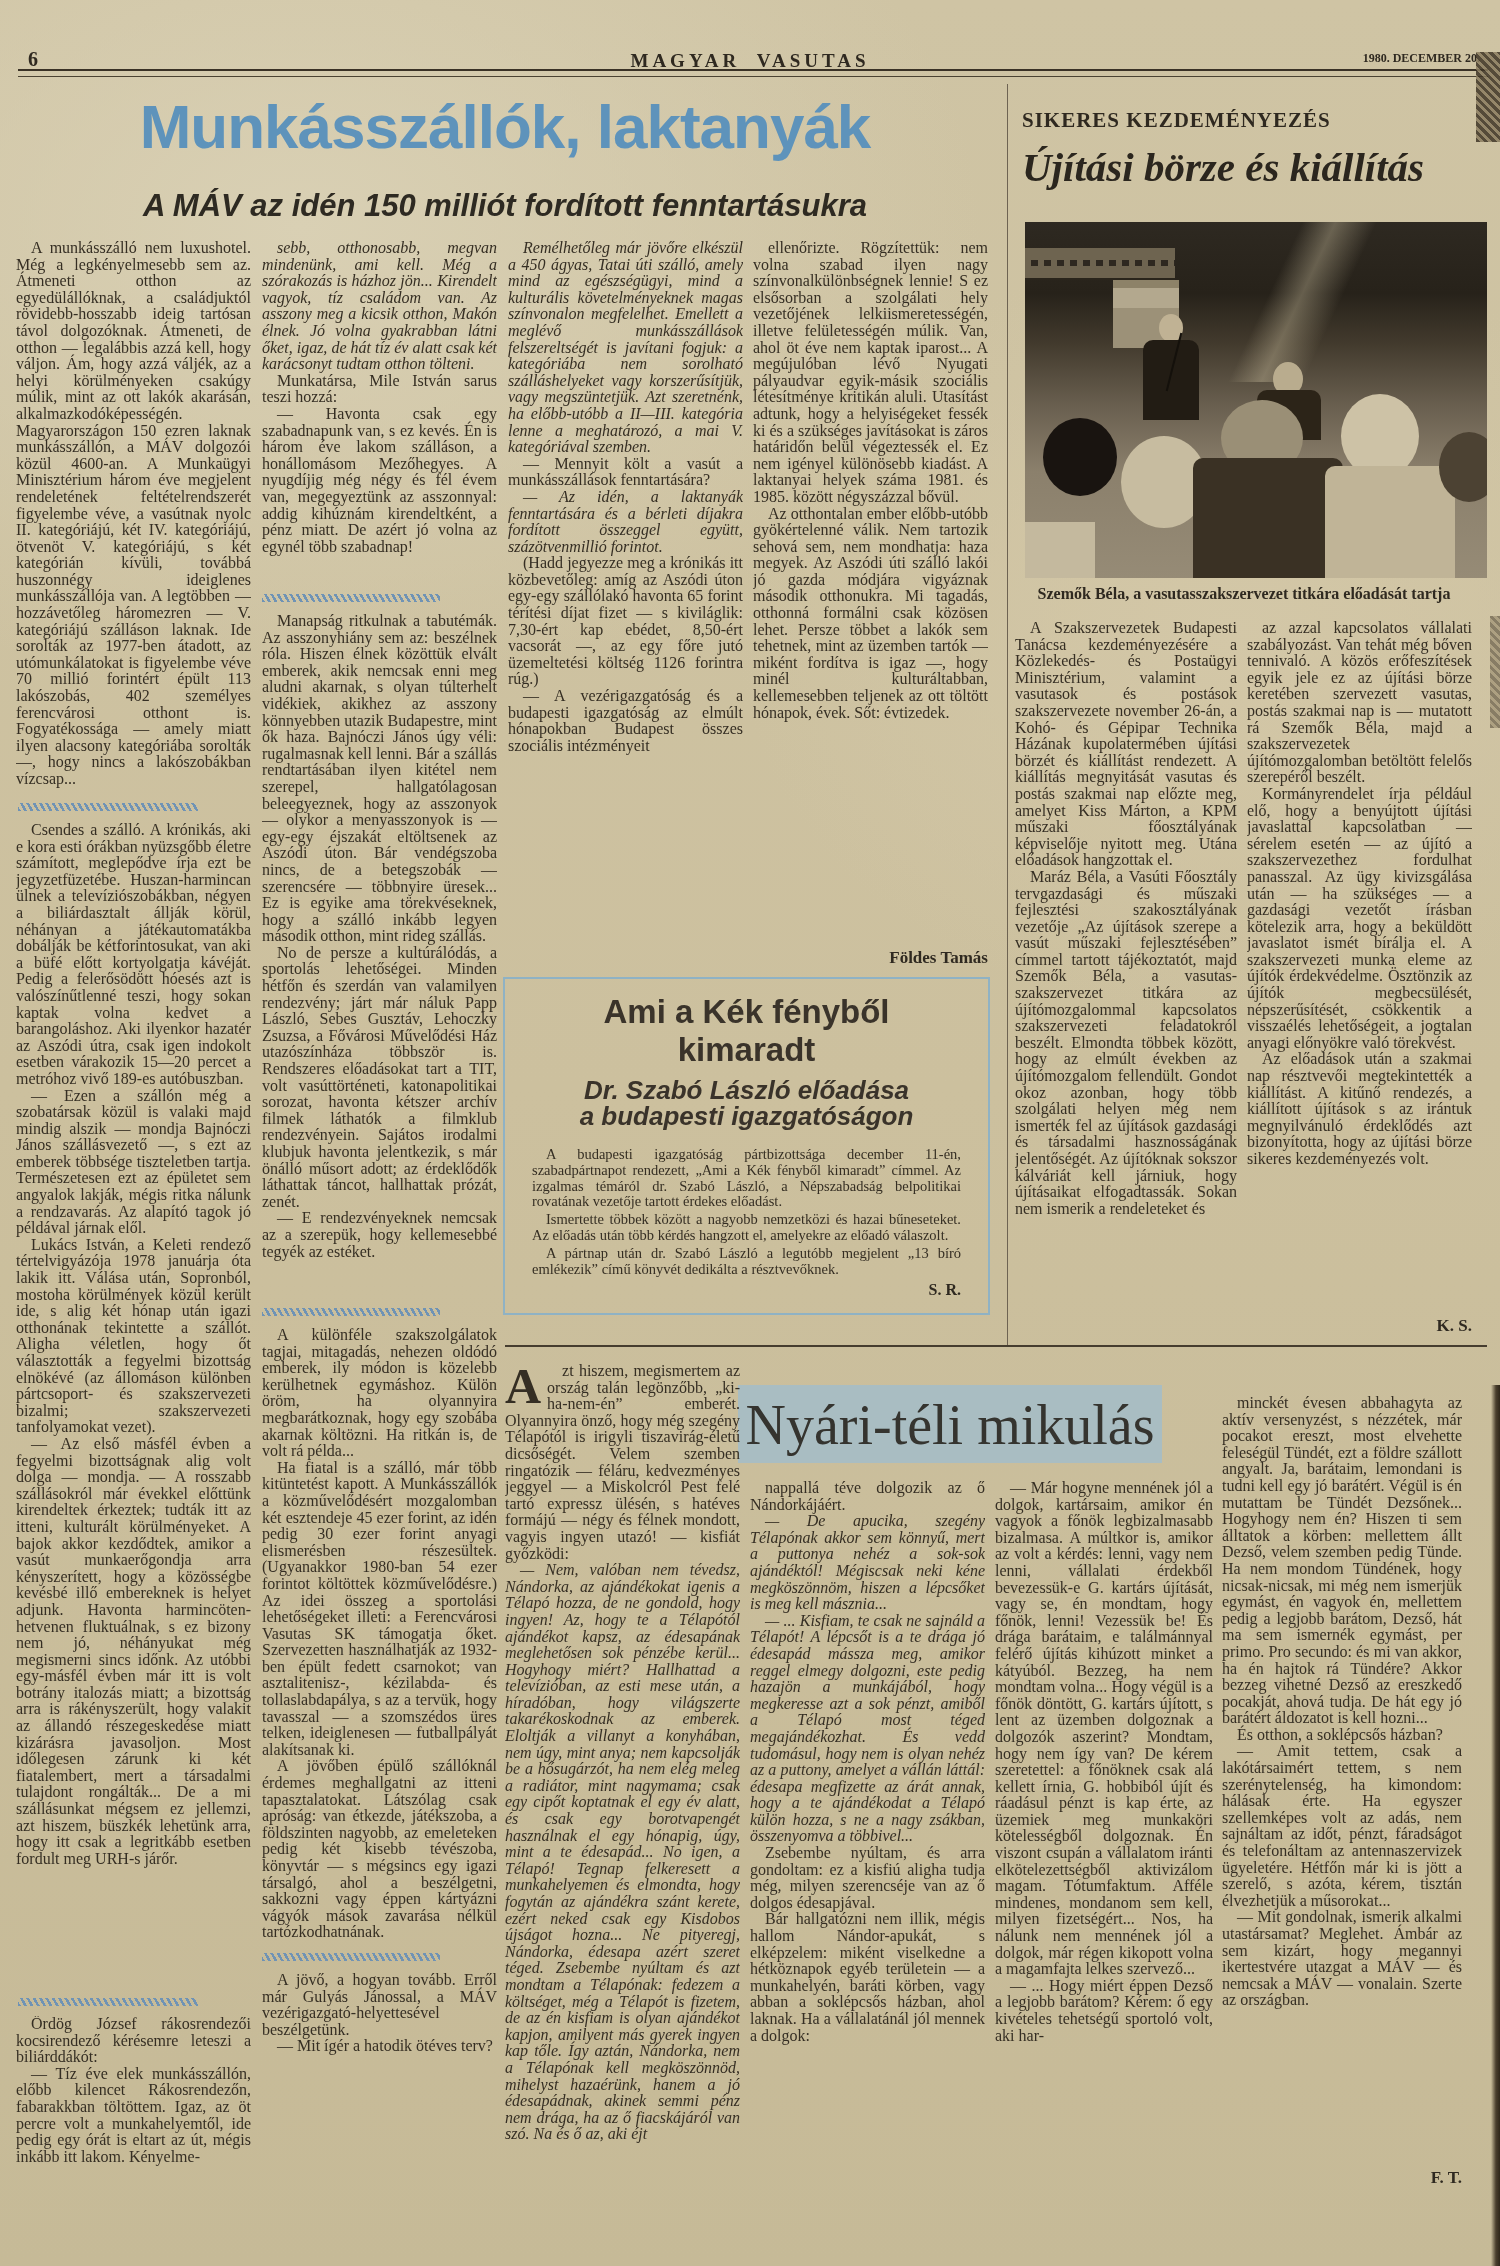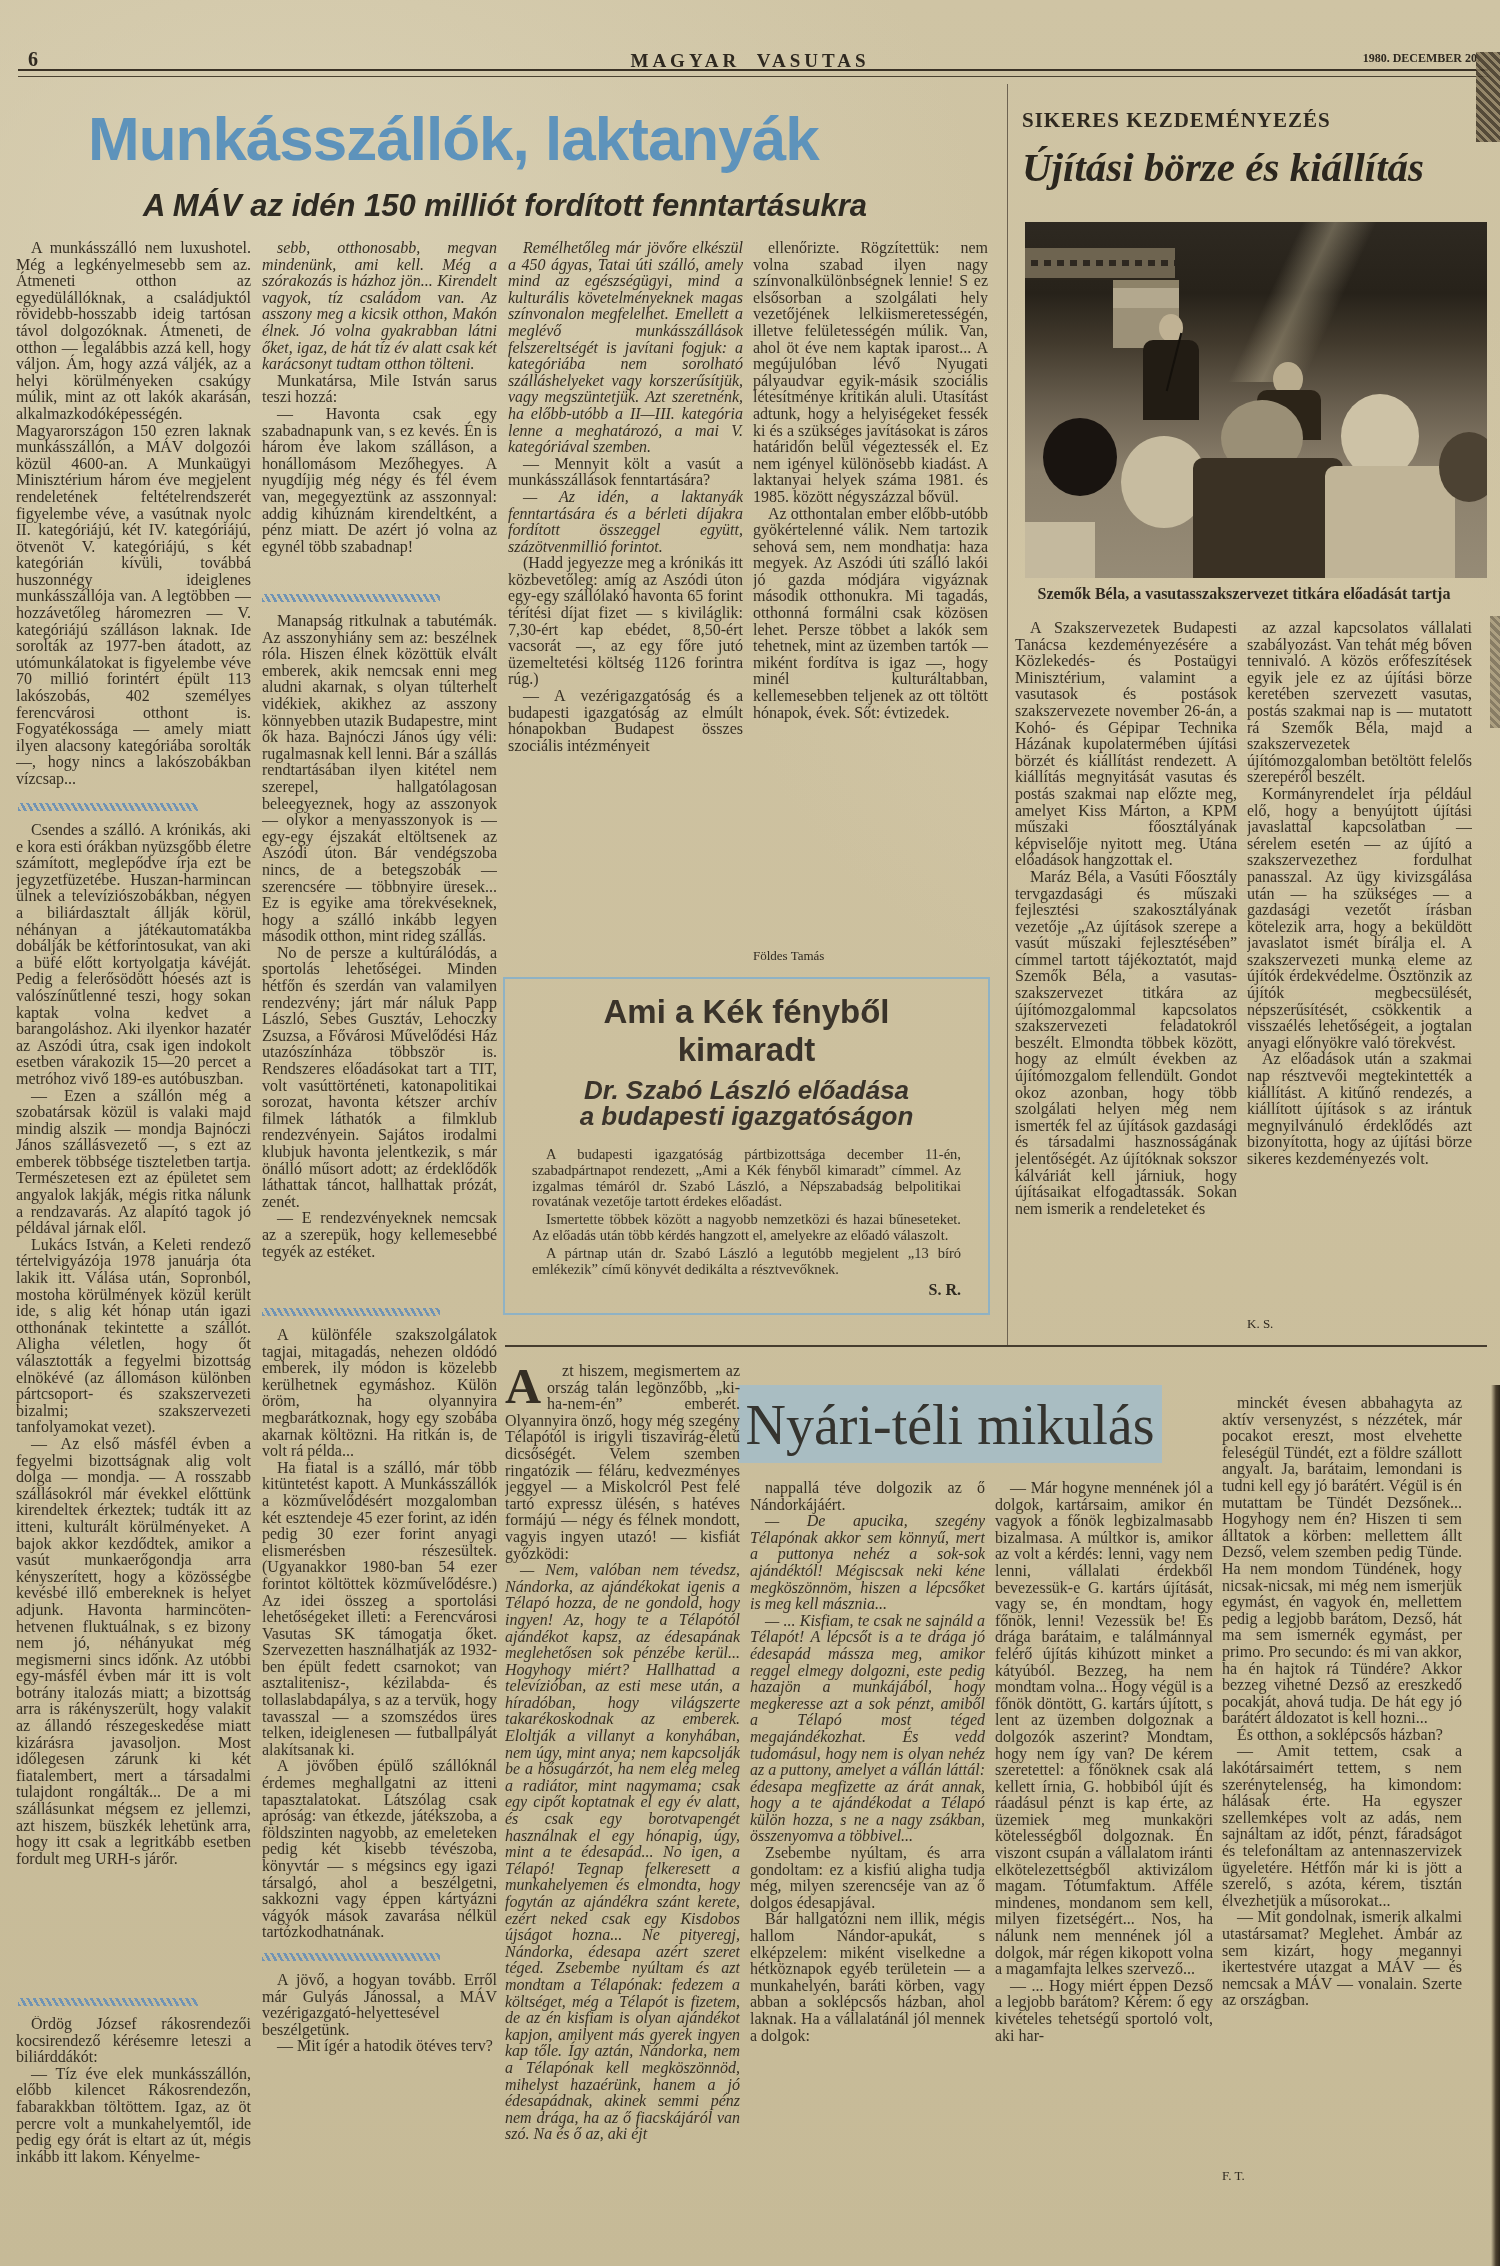--- a/index.html
+++ b/index.html
@@ -7,39 +7,39 @@
     background:
       radial-gradient(1100px 760px at 20% 10%, #d9d0b4 0%, rgba(217,208,180,0) 62%),
       radial-gradient(900px 700px at 82% 28%, #d3c7a7 0%, rgba(211,199,167,0) 55%),
       linear-gradient(180deg,#cfc4a4 0%,#ccc09e 48%,#c6ba97 100%);
     font-family:"Liberation Serif",serif;color:#322b21;}
   .hdr{position:absolute;font-weight:bold;color:#2f2920;}
   .hdr-rule{position:absolute;left:18px;top:69px;width:1470px;height:5px;
     border-top:2px solid #3a3226;border-bottom:1px solid #4a4232;}
   .vrule{position:absolute;left:1007px;top:84px;width:1px;height:1262px;background:#6e6352;}
   .midrule{position:absolute;left:505px;top:1345px;width:982px;height:2px;background:#463d2f;}
-  .main-headline{position:absolute;left:88px;top:106px;width:834px;text-align:left;
+  .main-headline{position:absolute;left:88px;top:94px;width:834px;text-align:center;
     font-family:"Liberation Sans",sans-serif;font-weight:bold;font-size:62px;line-height:66px;
     letter-spacing:-1px;color:#5e93bb;}
   .subhead{position:absolute;left:98px;top:188px;width:814px;text-align:center;
     font-family:"Liberation Sans",sans-serif;font-weight:bold;font-style:italic;
     font-size:31px;color:#2e2a22;}
   .kicker{position:absolute;left:1022px;top:108px;font-weight:bold;font-size:21px;
     letter-spacing:1px;color:#2f2920;}
   .uj-headline{position:absolute;left:1022px;top:144px;width:466px;
     font-weight:bold;font-style:italic;font-size:41px;line-height:46px;color:#2b261e;}
   .col{position:absolute;font-size:16px;line-height:16.6px;text-align:justify;
     overflow:hidden;color:#352e23;}
   .col p{margin:0;text-indent:15px;}
   .col p.it{font-style:italic;}
   .dropcap{float:left;font-weight:bold;font-size:50px;line-height:40px;margin:3px 6px 0 0;
     text-indent:0;}
   .zz{position:absolute;height:8px;
     background:repeating-linear-gradient(60deg,#6f93b5 0 2.5px,rgba(0,0,0,0) 2.5px 5.5px);}
-  .byl{position:absolute;font-weight:normal;font-size:13px;color:#2f2920;}
+  .byl{position:absolute;font-weight:bold;font-size:17px;text-align:right;color:#2f2920;}
   .photo{position:absolute;left:1025px;top:222px;width:462px;height:356px;overflow:hidden;
     background:linear-gradient(180deg,#2e2921 0%,#27221a 20%,#423a2d 34%,#6a6050 52%,#8b806c 70%,#968b76 100%);}
   .photo .streak{position:absolute;left:120px;top:0;width:340px;height:160px;
     background:linear-gradient(115deg,rgba(0,0,0,0) 38%,rgba(205,193,160,.38) 46%,rgba(0,0,0,0) 56%);}
   .photo .banner{position:absolute;left:0;top:26px;width:150px;height:30px;background:#6e6450;
     border-bottom:2px solid #2a251c;
     background-image:repeating-linear-gradient(90deg,#2e2820 0 7px,rgba(0,0,0,0) 7px 13px);
     background-size:100% 6px;background-position:6px 12px;background-repeat:no-repeat;}
   .photo .poster{position:absolute;left:88px;top:58px;width:66px;height:68px;background:#b3a88e;
     box-shadow:inset 0 8px 0 #8d8268, inset 0 -40px 0 #9c9178;}

